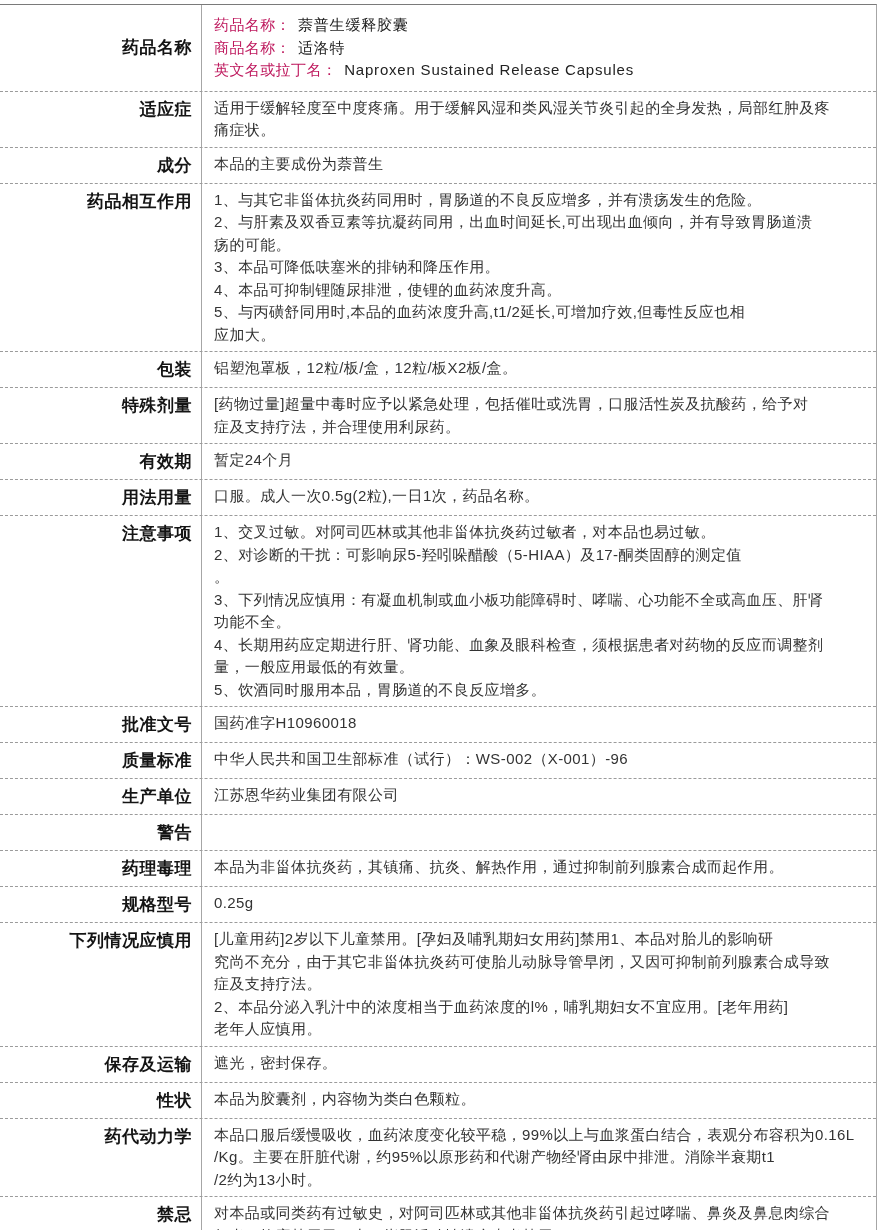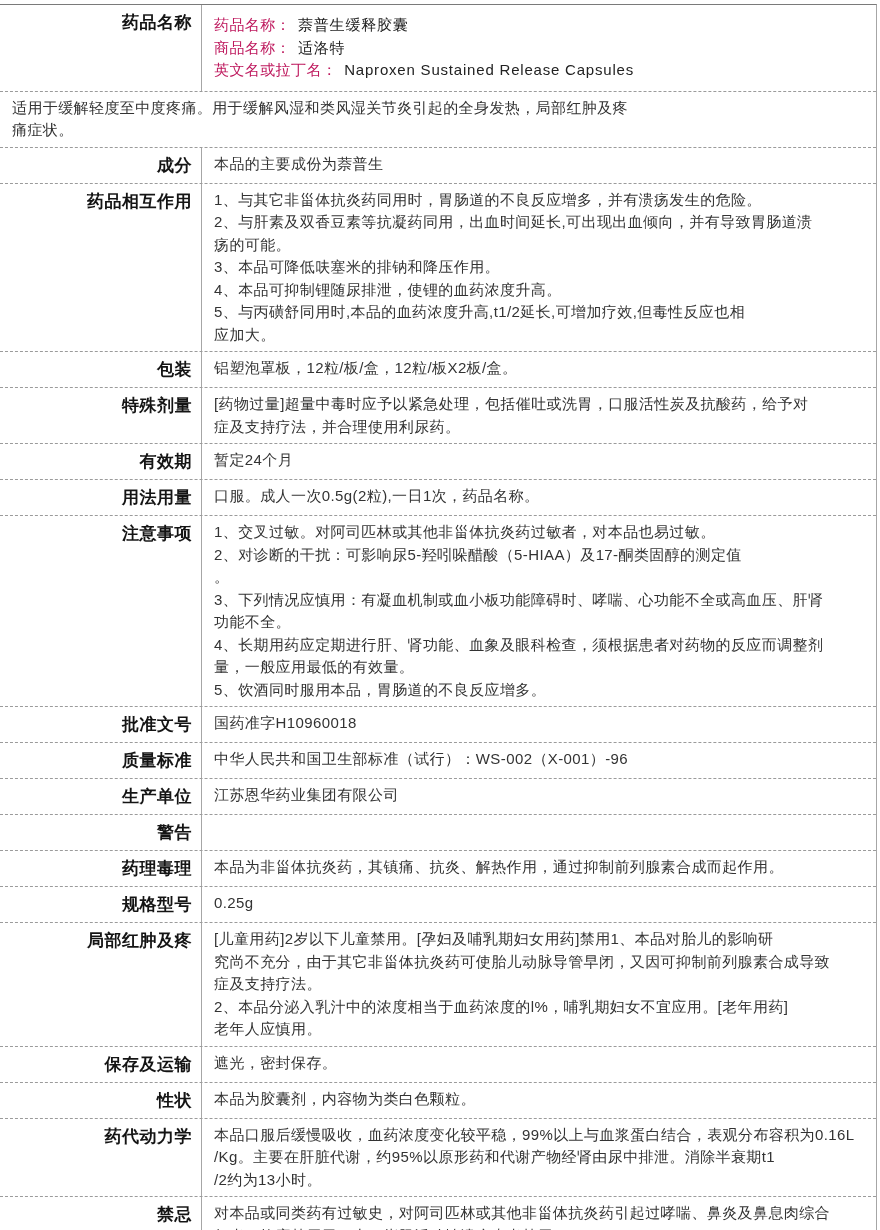--- a/index.html
+++ b/index.html
@@ -36,21 +36,21 @@
     flex-direction: column;
     justify-content: flex-start;
     padding: 6px 9px 6px 0;
     text-align: right;
     font-size: 17px;
     font-weight: 700;
     color: #141414;
     line-height: 23px;
     letter-spacing: 0.5px;
   }
-  .row-first .cell-label { justify-content: flex-start; }
+  .row-first .cell-label { justify-content: center; }
 
   .cell-content {
     flex: 1 1 auto;
     box-sizing: border-box;
     padding: 5px 10px 5px 12px;
     font-size: 15px;
     color: #333333;
     line-height: 22.5px;
     letter-spacing: 0.4px;
     min-height: 22px;
@@ -80,20 +80,23 @@
       <div class="cell-label">
         <span>药品名称</span>
       </div>
       <div class="cell-content">
         <div class="line pair"><span class="k">药品名称：</span><span class="v">萘普生缓释胶囊</span></div>
         <div class="line pair"><span class="k">商品名称：</span><span class="v">适洛特</span></div>
         <div class="line pair"><span class="k">英文名或拉丁名：</span><span class="v">Naproxen Sustained Release Capsules</span></div>
       </div>
     </div>
     <div class="row">
+      <div class="cell-label">
+        <span>适应症</span>
+      </div>
       <div class="cell-content">
         <div class="line">适用于缓解轻度至中度疼痛。用于缓解风湿和类风湿关节炎引起的全身发热，局部红肿及疼</div>
         <div class="line">痛症状。</div>
       </div>
     </div>
     <div class="row">
       <div class="cell-label">
         <span>成分</span>
       </div>
       <div class="cell-content">
@@ -203,21 +206,21 @@
     <div class="row">
       <div class="cell-label">
         <span>规格型号</span>
       </div>
       <div class="cell-content">
         <div class="line">0.25g</div>
       </div>
     </div>
     <div class="row">
       <div class="cell-label">
-        <span>局部红肿及疼</span>
+        <span>下列情况应慎用</span>
       </div>
       <div class="cell-content">
         <div class="line">[儿童用药]2岁以下儿童禁用。[孕妇及哺乳期妇女用药]禁用1、本品对胎儿的影响研</div>
         <div class="line">究尚不充分，由于其它非甾体抗炎药可使胎儿动脉导管早闭，又因可抑制前列腺素合成导致</div>
         <div class="line">症及支持疗法。</div>
         <div class="line">2、本品分泌入乳汁中的浓度相当于血药浓度的l%，哺乳期妇女不宜应用。[老年用药]</div>
         <div class="line">老年人应慎用。</div>
       </div>
     </div>
     <div class="row">

